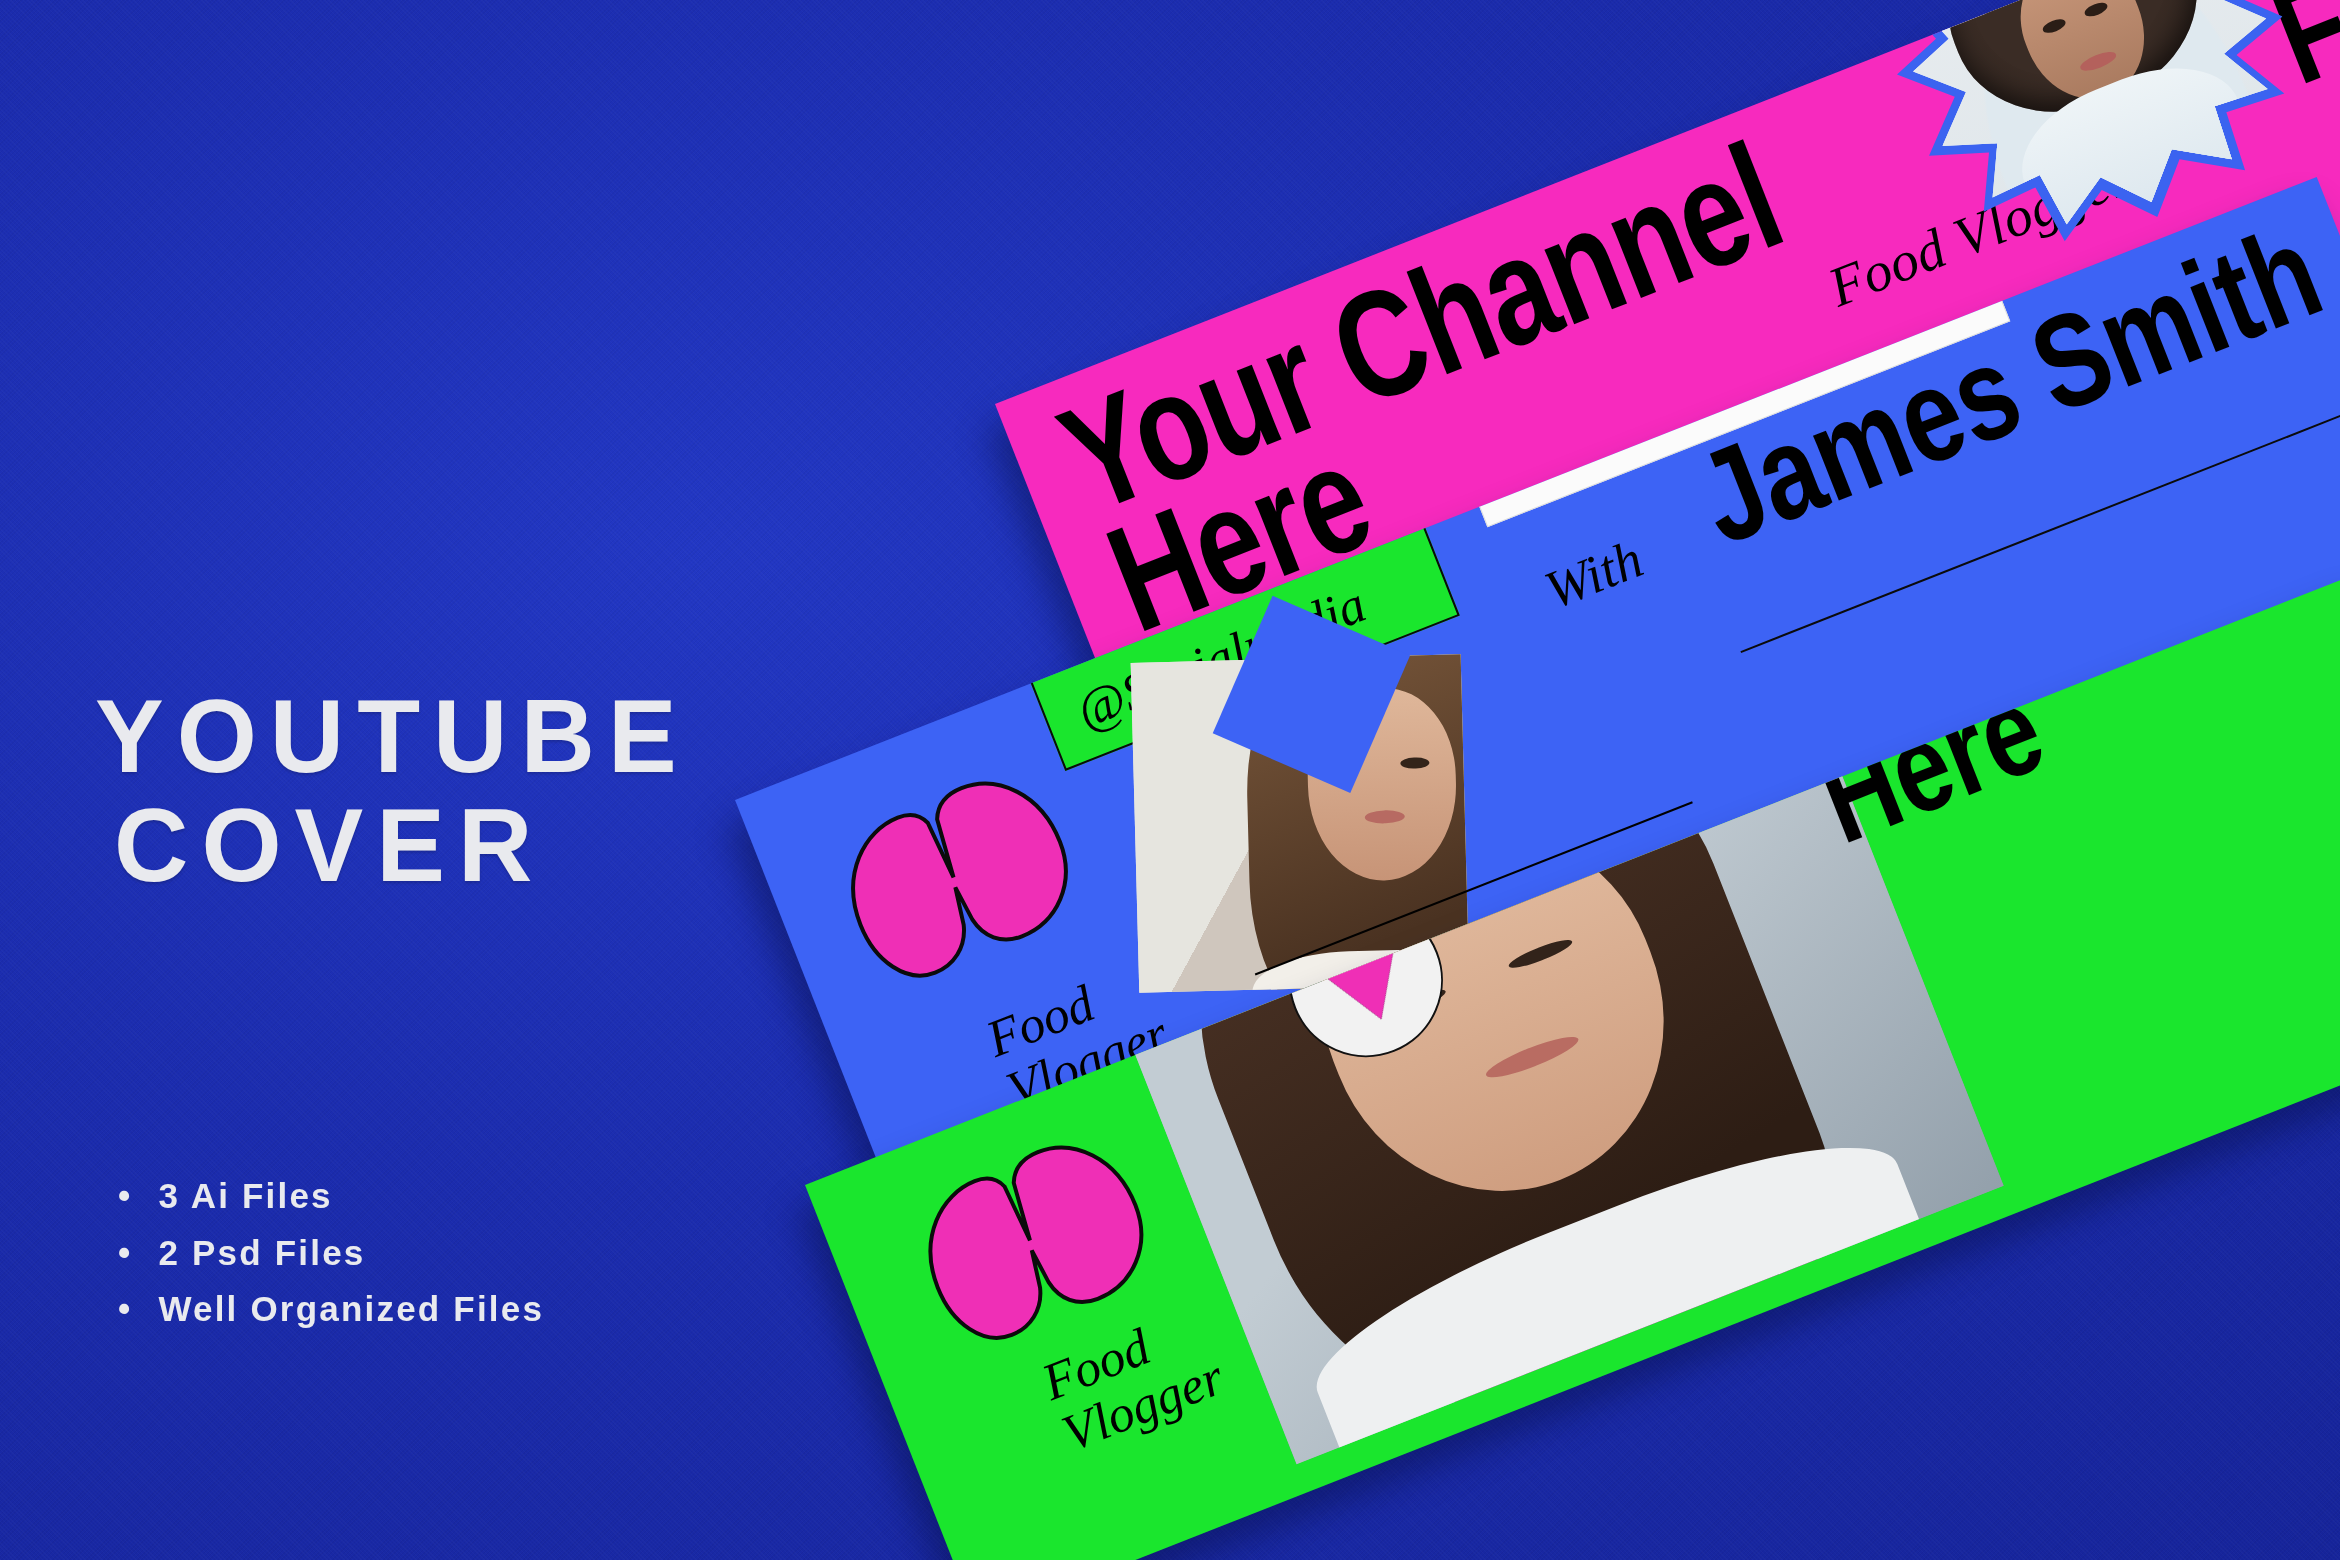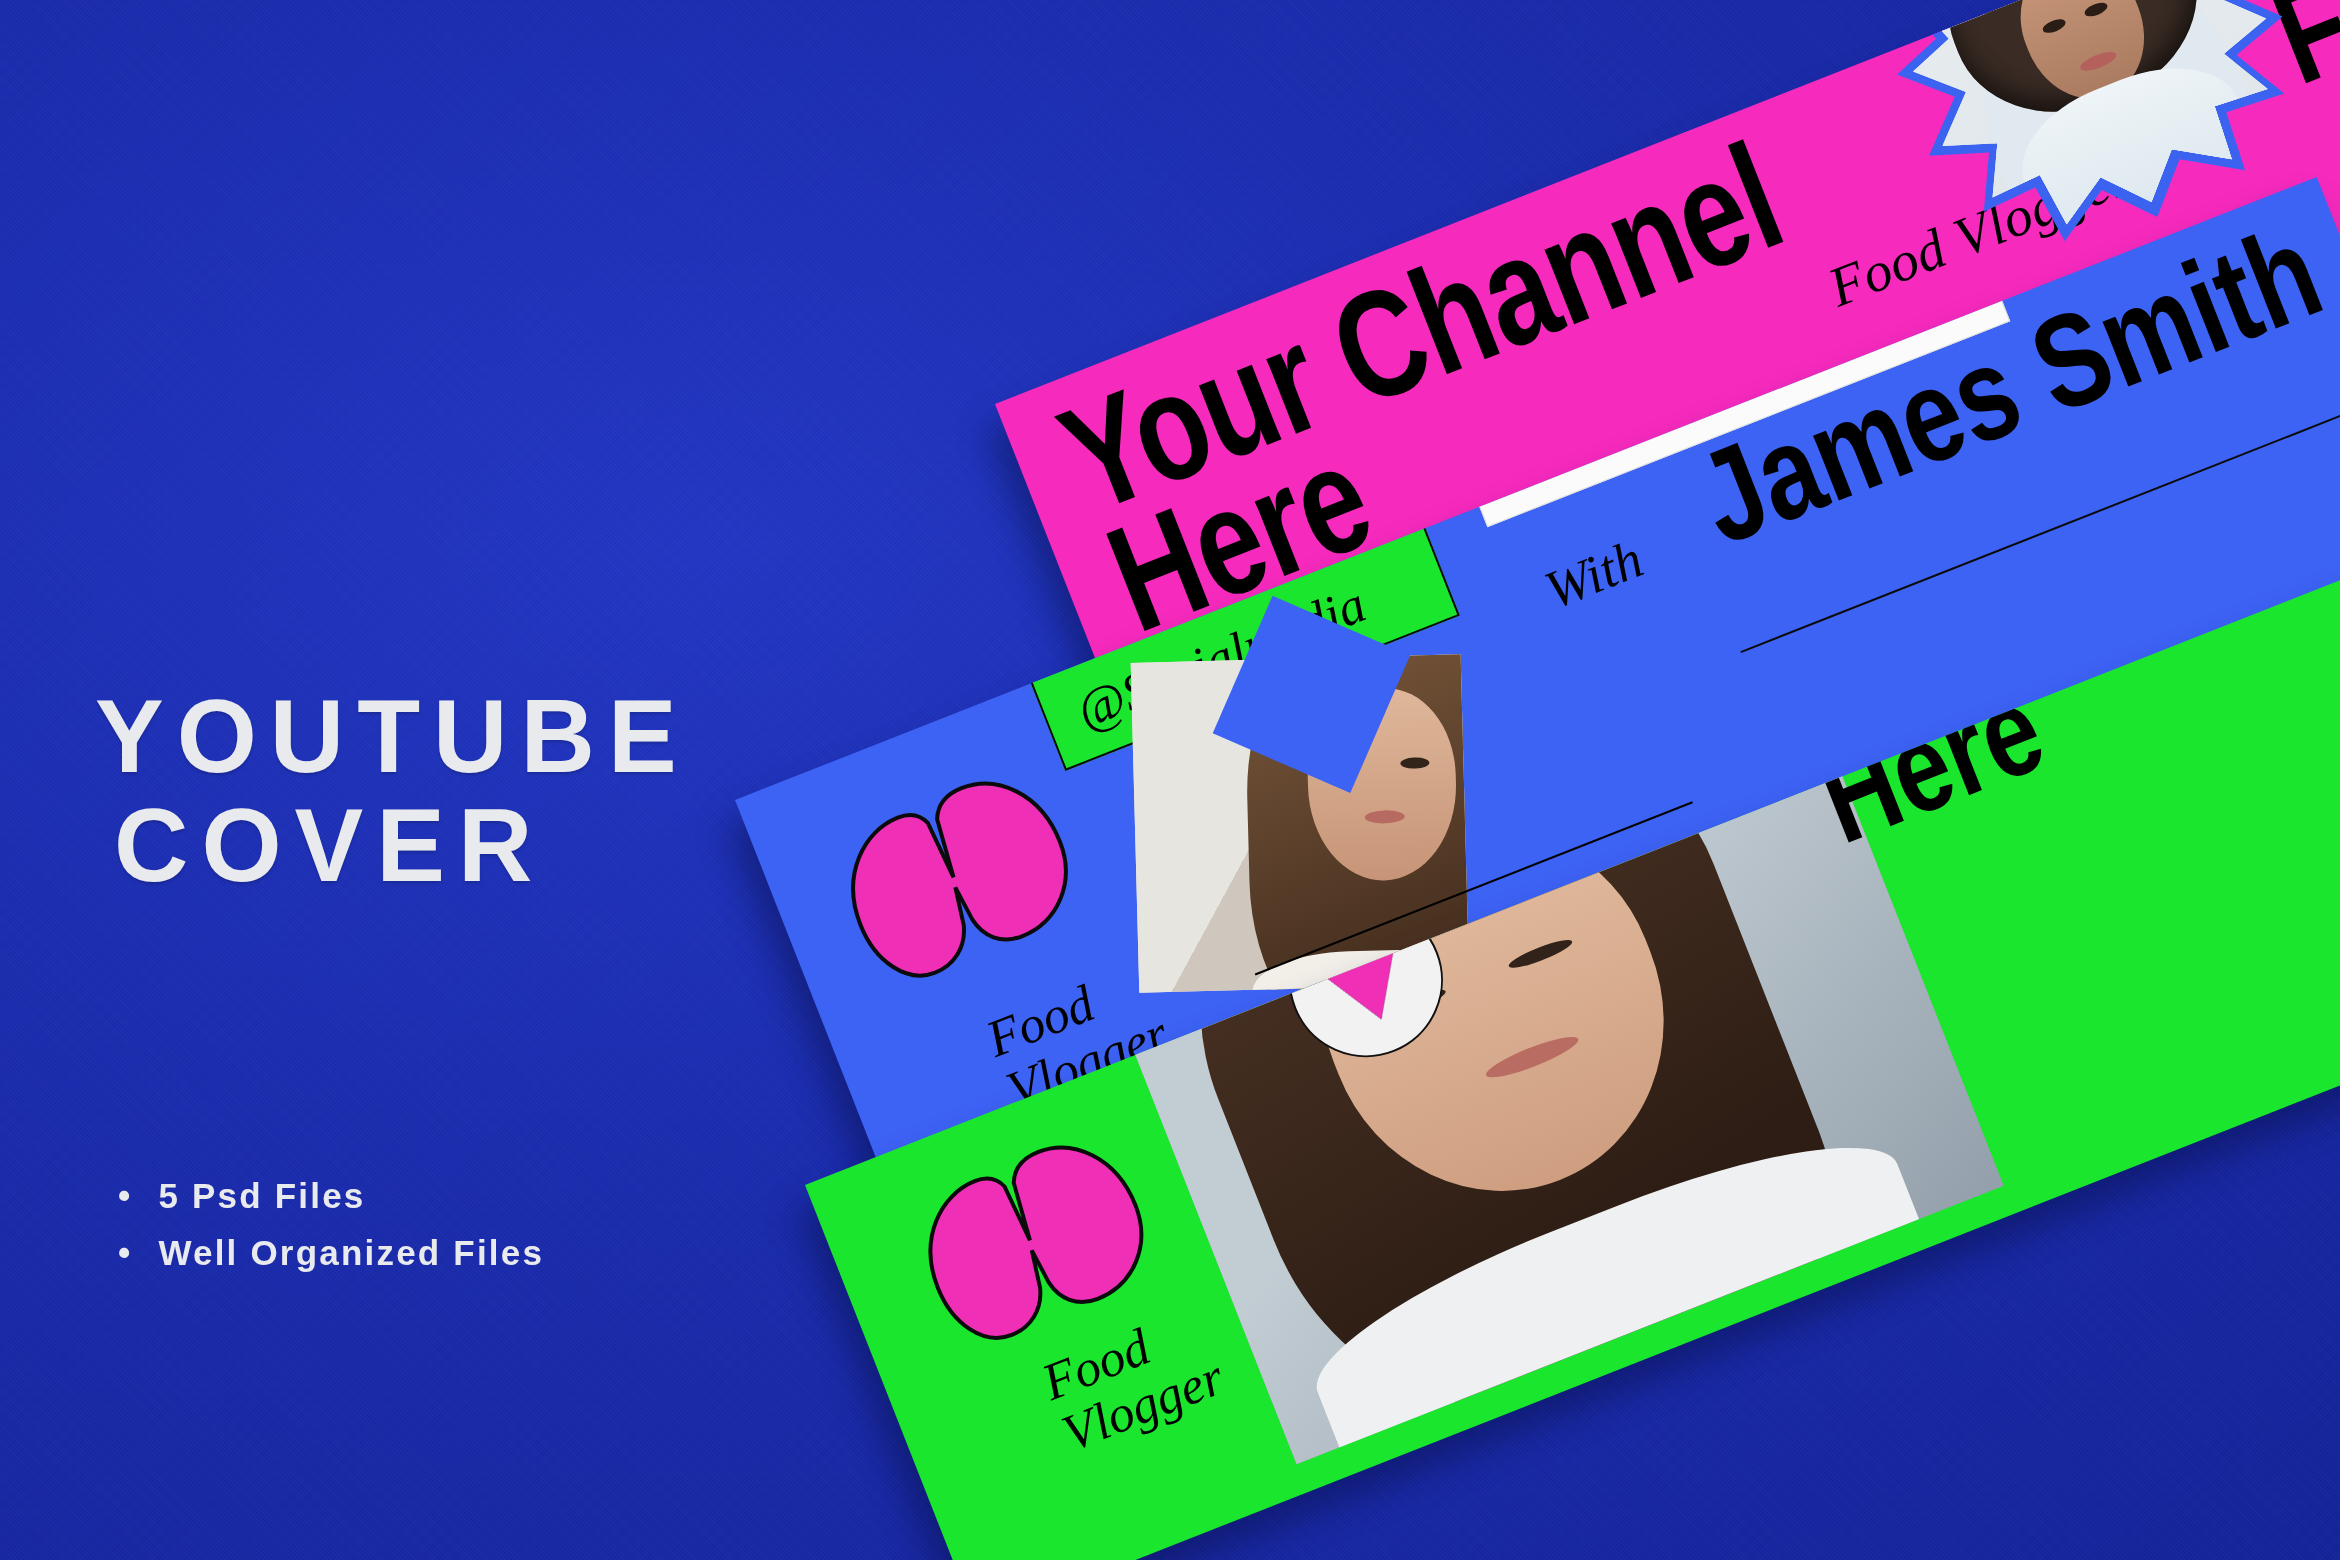--- a/index.html
+++ b/index.html
@@ -345,19 +345,23 @@
 <div id="promo">
   <div class="title">
     <span>YOUTUBE</span>
     <span class="l2">COVER</span>
   </div>
 </div>
 
 <div id="features">
   <div class="feat">
     <span class="dot">•</span>
-    <span>5 Psd Files</span>
+    <span>3 Ai Files</span>
+  </div>
+  <div class="feat">
+    <span class="dot">•</span>
+    <span>2 Psd Files</span>
   </div>
   <div class="feat">
     <span class="dot">•</span>
     <span>Well Organized Files</span>
   </div>
 </div>
 
 </body></html>

